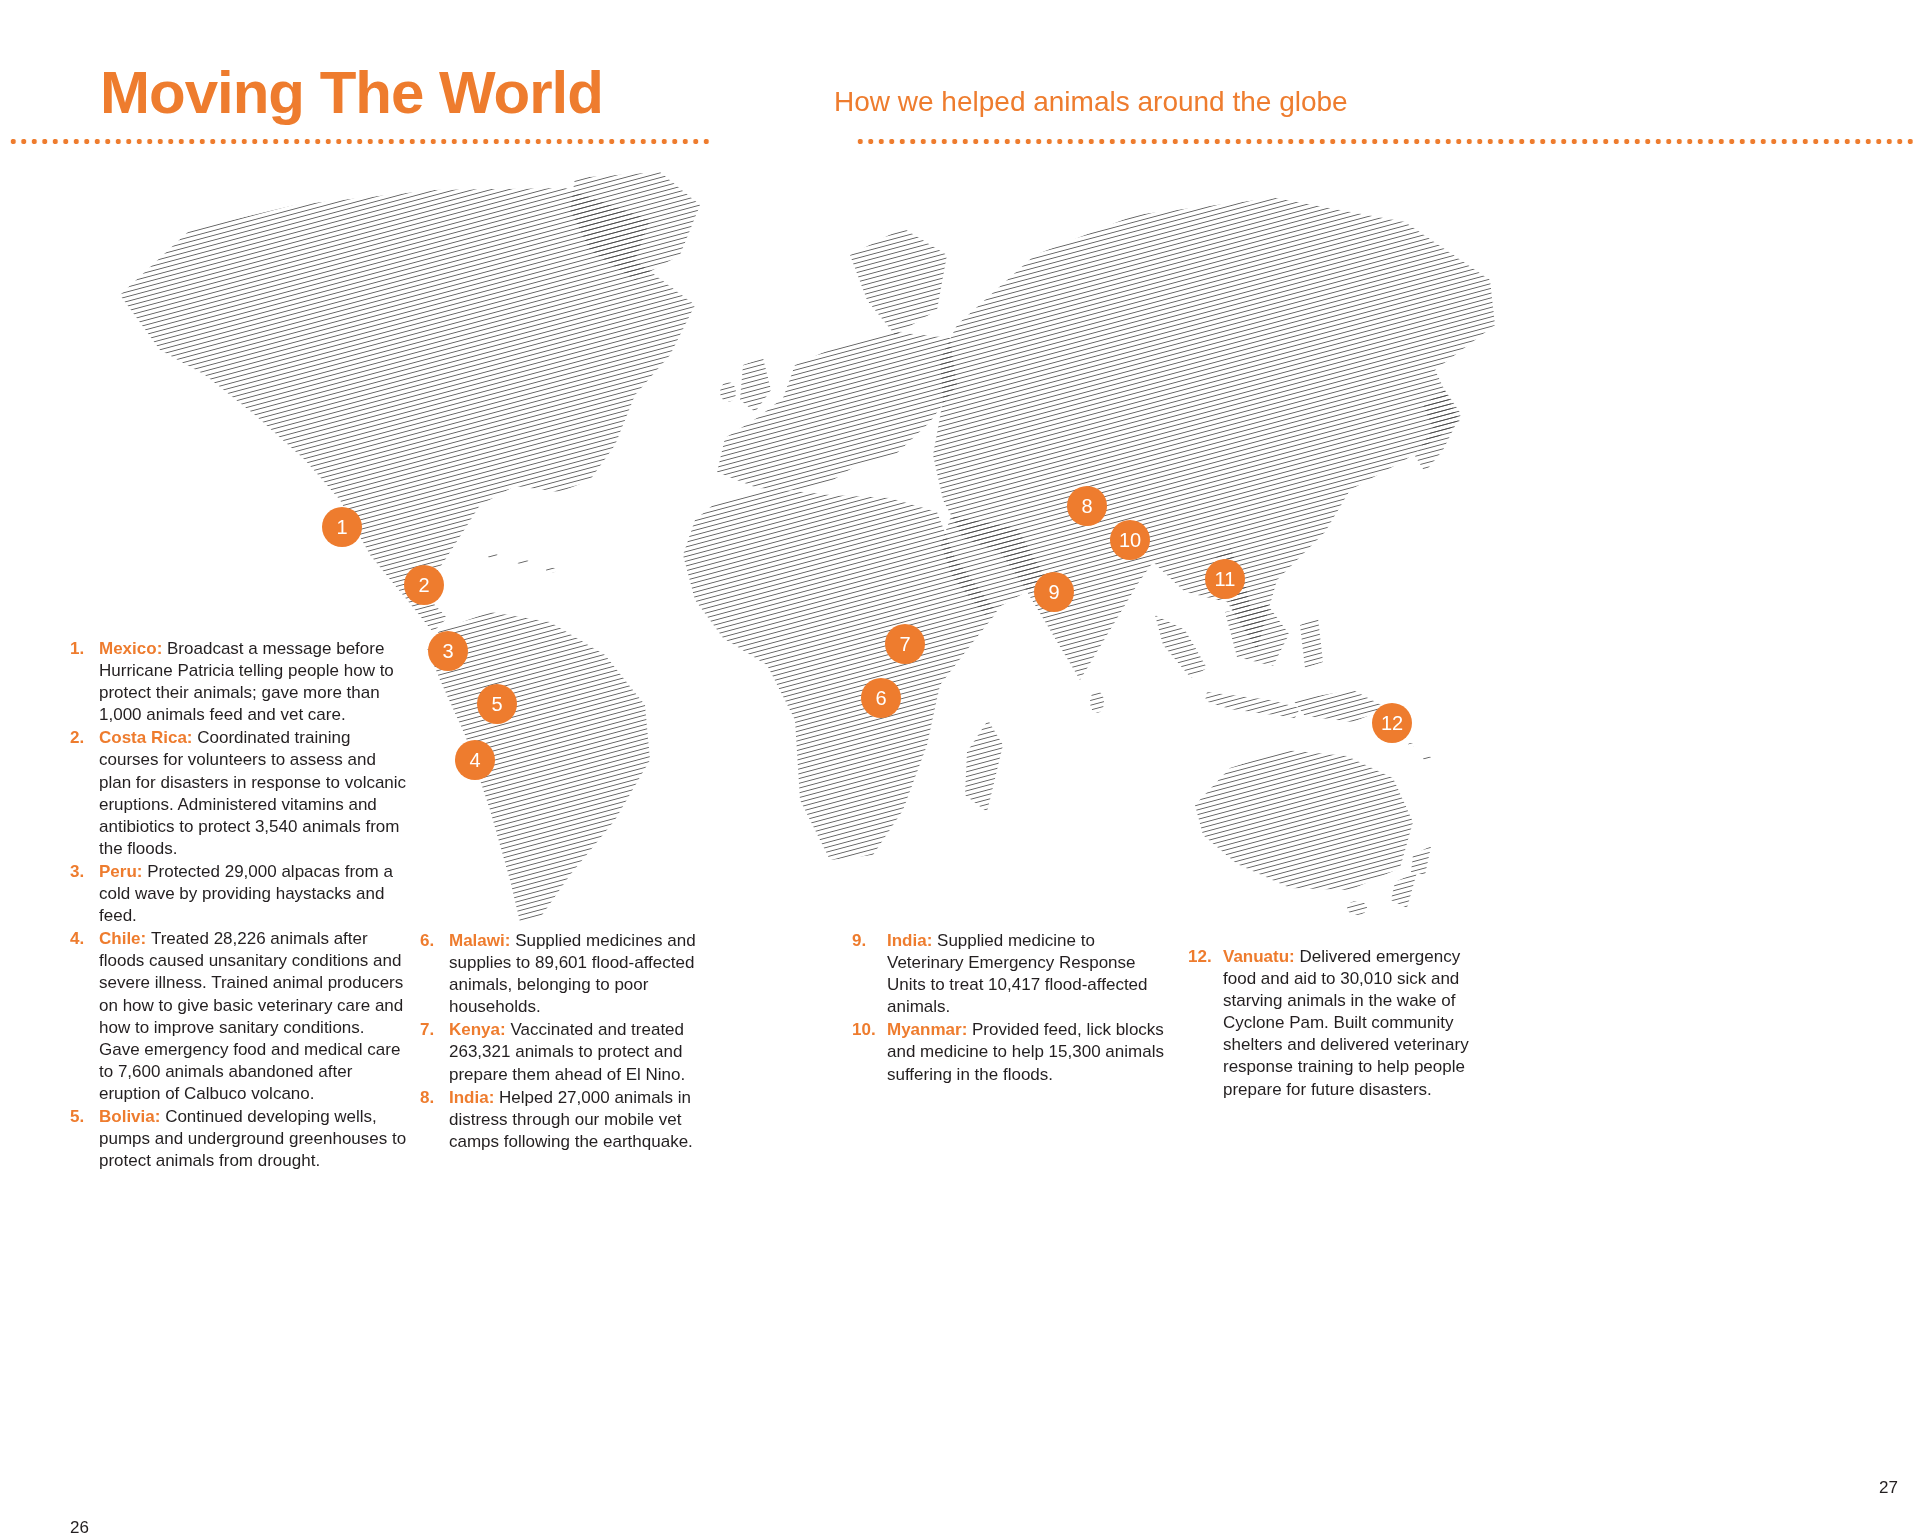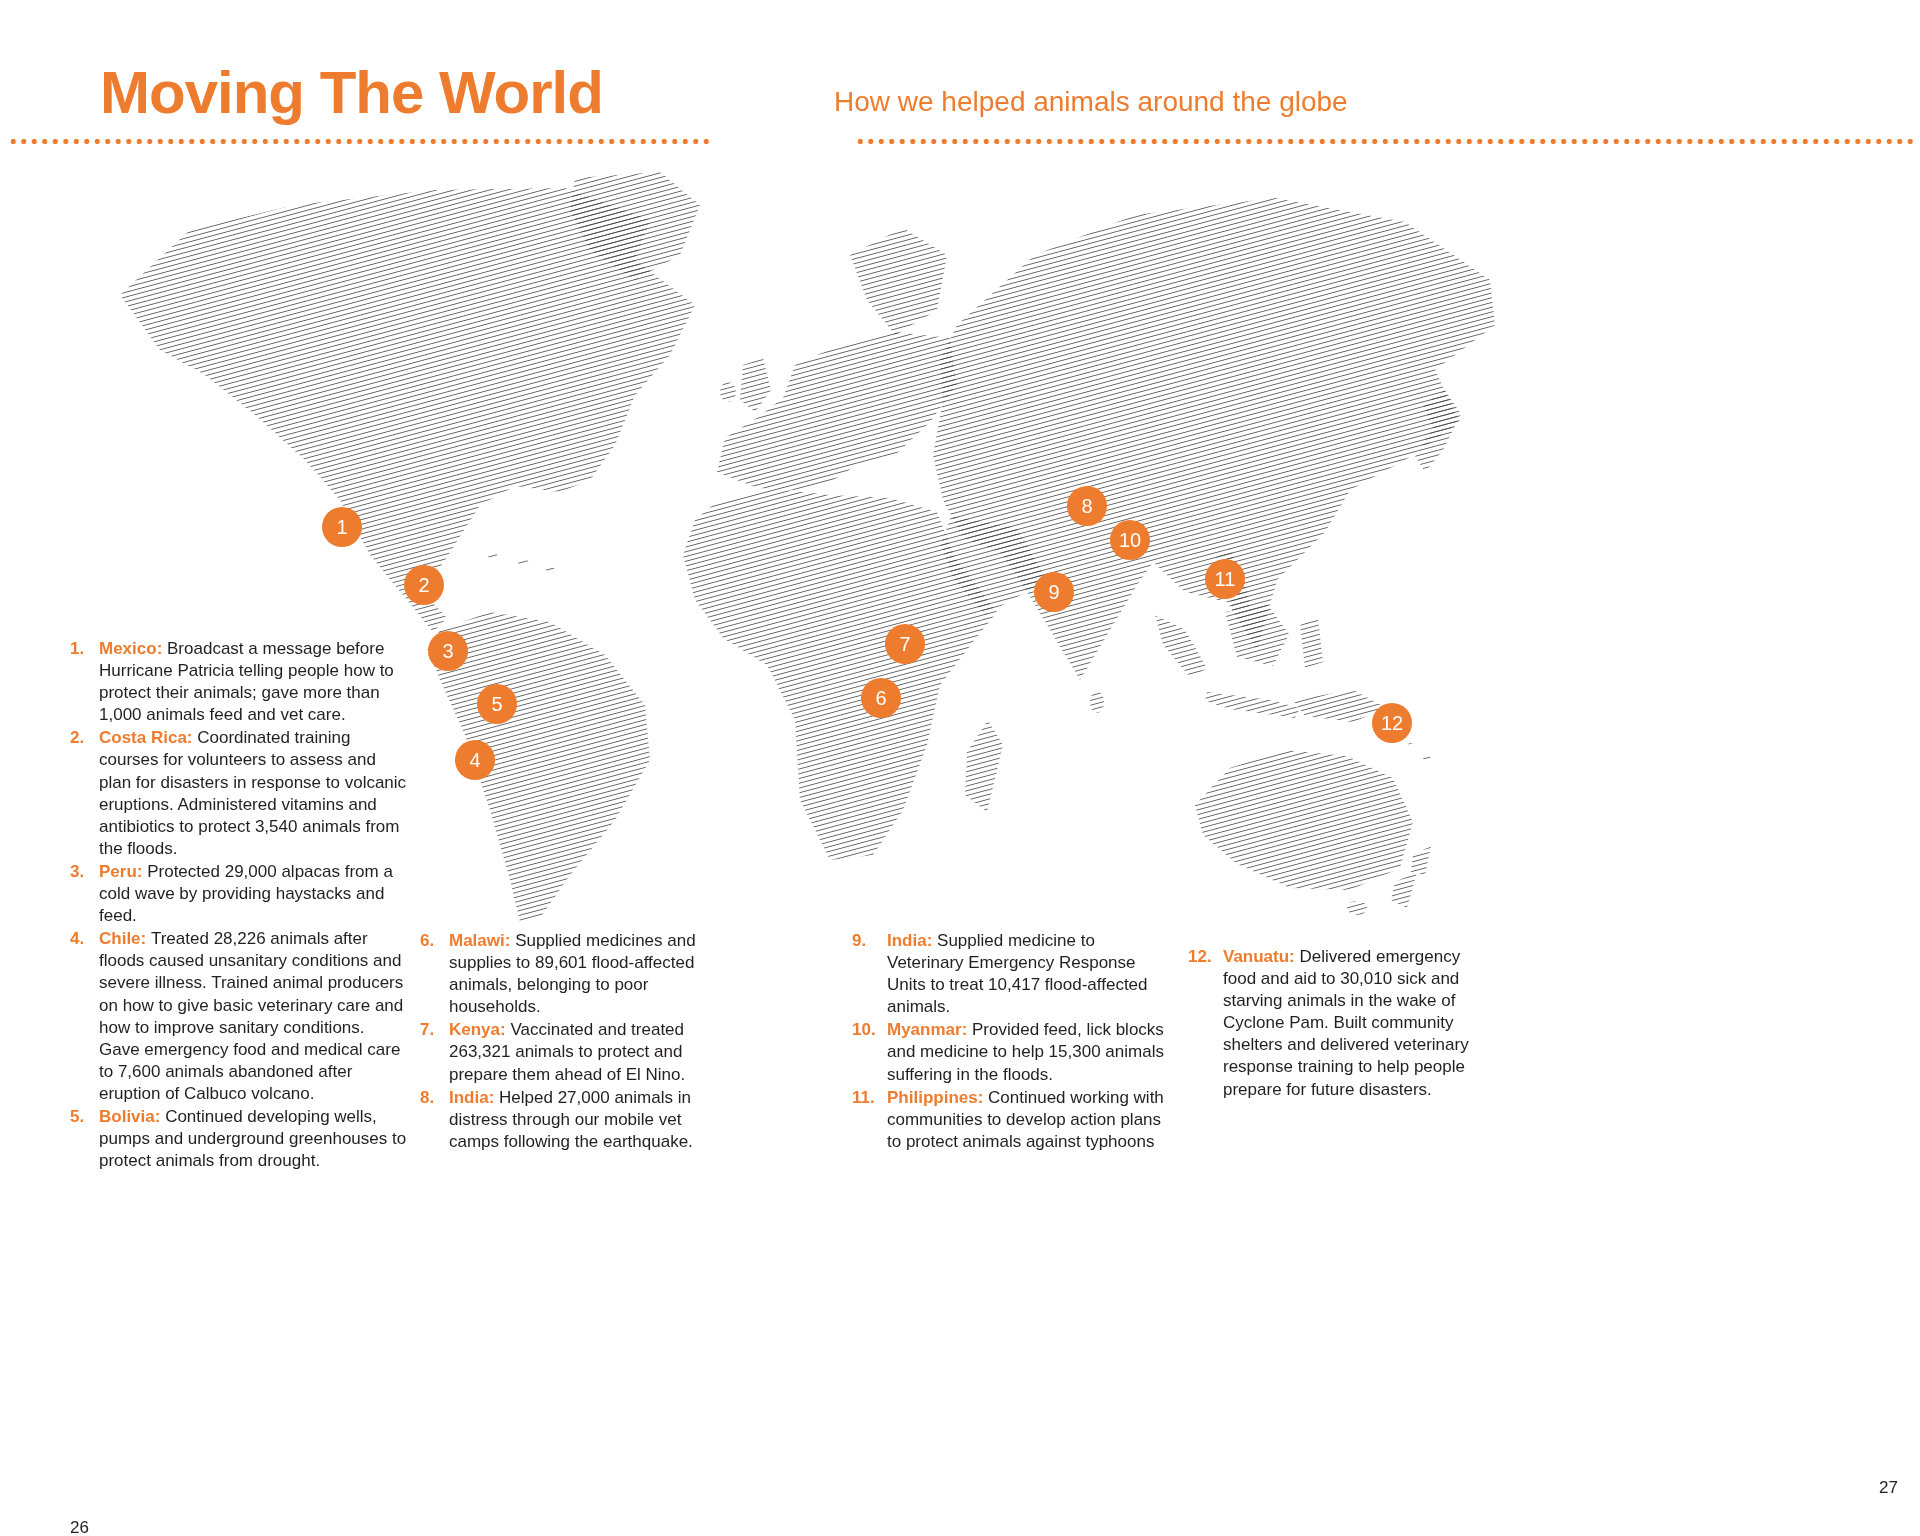--- a/index.html
+++ b/index.html
@@ -162,24 +162,20 @@
   </div>
 <div class="col col3 wide-num">
     <div class="item">
       <span class="num">9.</span>
       <span class="body"><span class="country">India: </span>Supplied medicine to Veterinary Emergency Response Units to treat 10,417 flood-affected animals.</span>
     </div>
     <div class="item">
       <span class="num">10.</span>
       <span class="body"><span class="country">Myanmar: </span>Provided feed, lick blocks and medicine to help 15,300 animals suffering in the floods.</span>
     </div>
-    <div class="item">
-      <span class="num">11.</span>
-      <span class="body"><span class="country">Philippines: </span>Continued working with communities to develop action plans to protect animals against typhoons</span>
-    </div>
   </div>
 <div class="col col4 wide-num">
     <div class="item">
       <span class="num">12.</span>
       <span class="body"><span class="country">Vanuatu: </span>Delivered emergency food and aid to 30,010 sick and starving animals in the wake of Cyclone Pam. Built community shelters and delivered veterinary response training to help people prepare for future disasters.</span>
     </div>
   </div>
 
 <div class="pagenum left">26</div>
 <div class="pagenum right">27</div>

